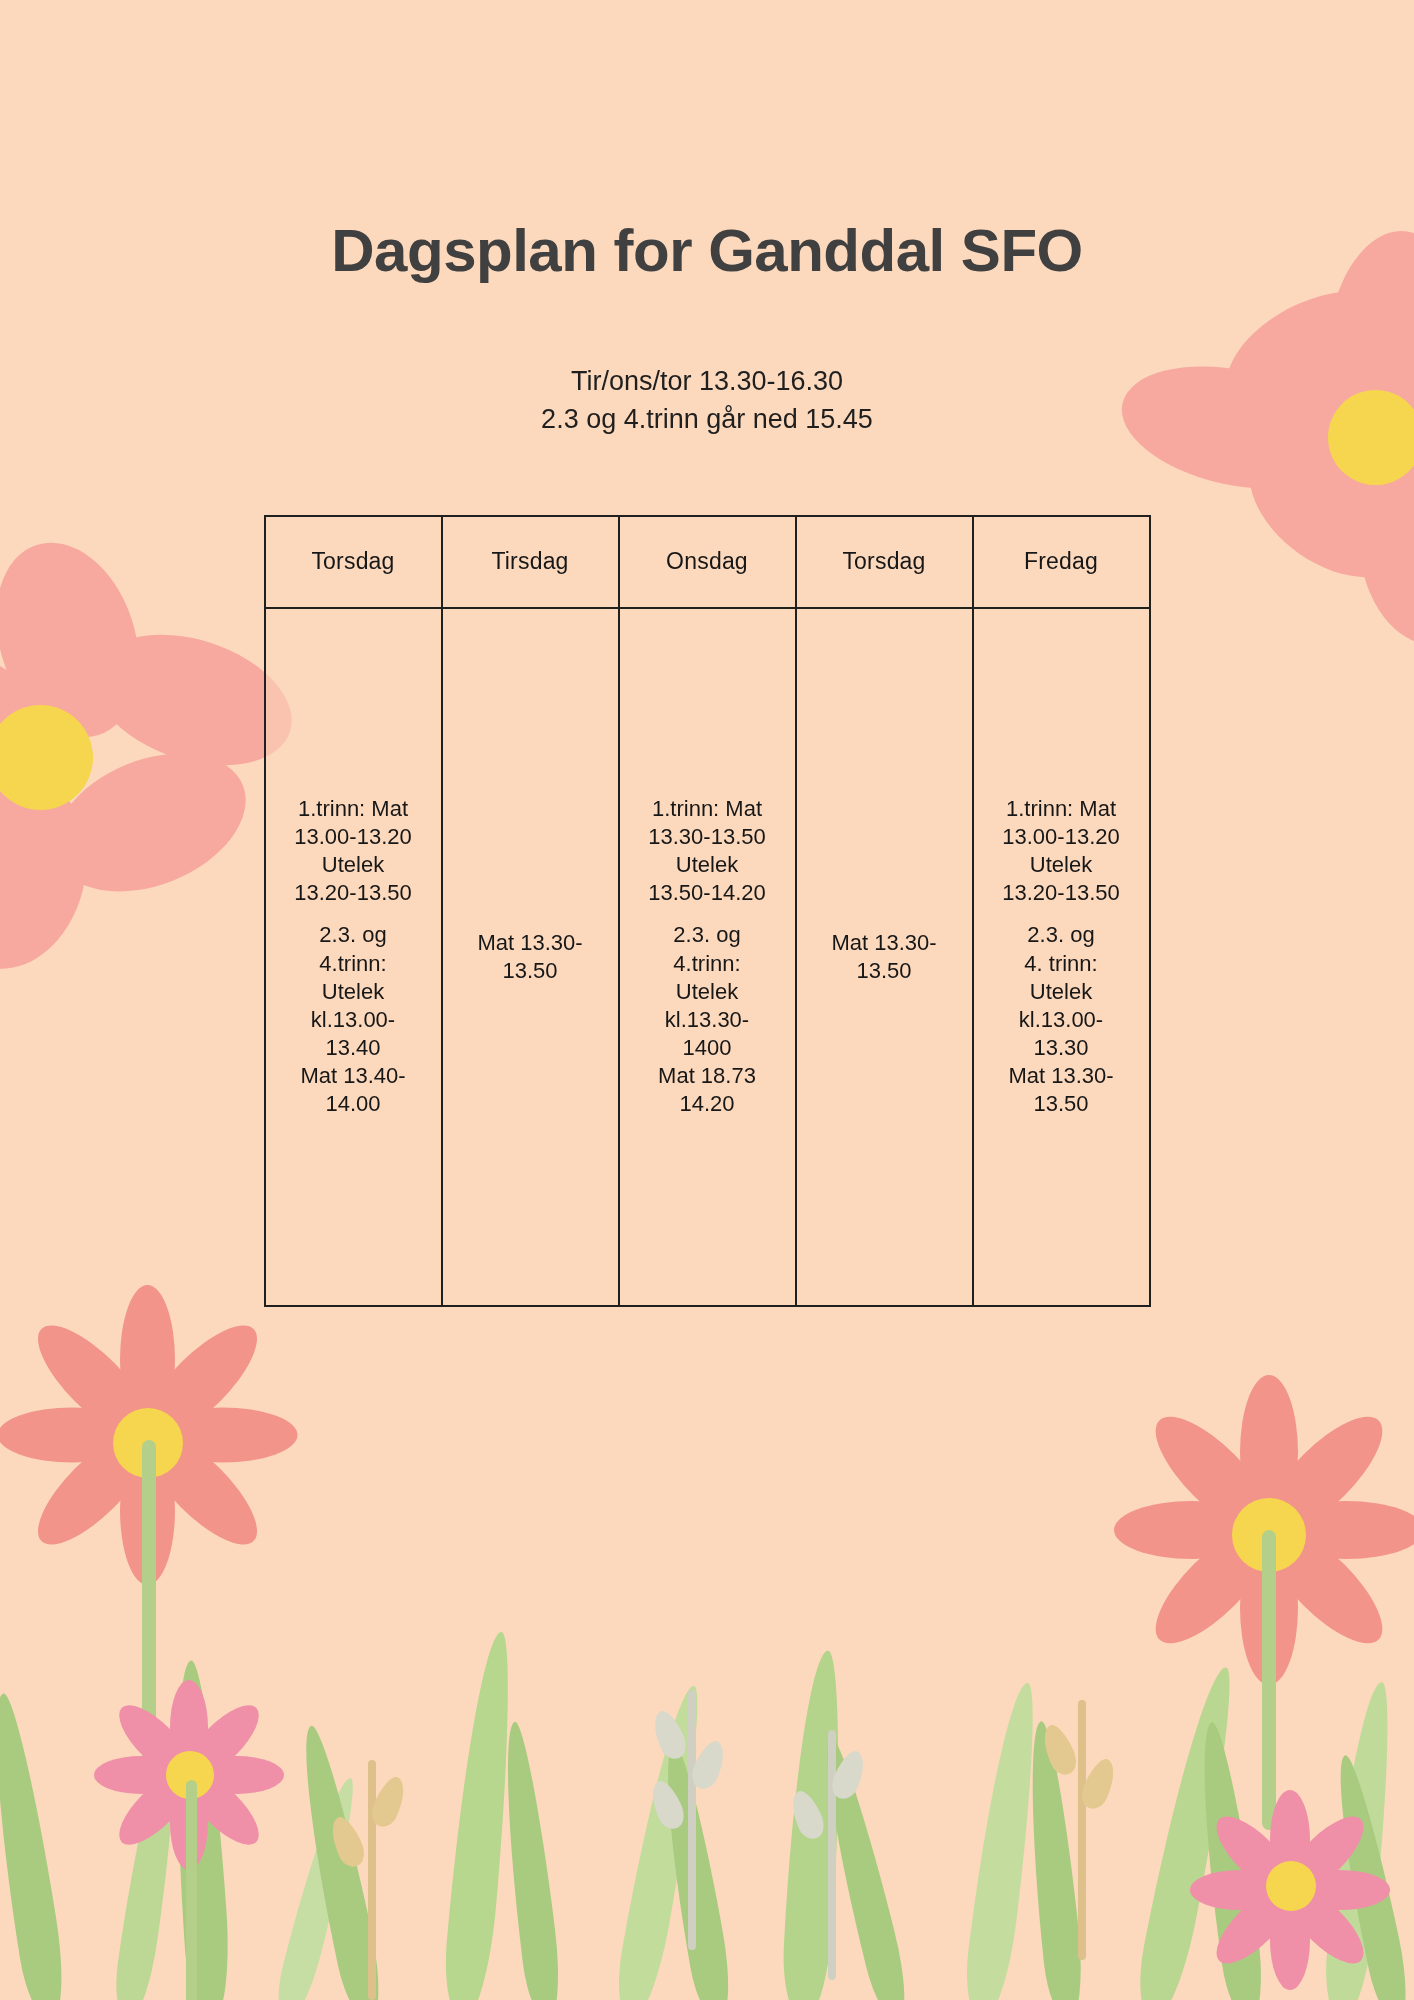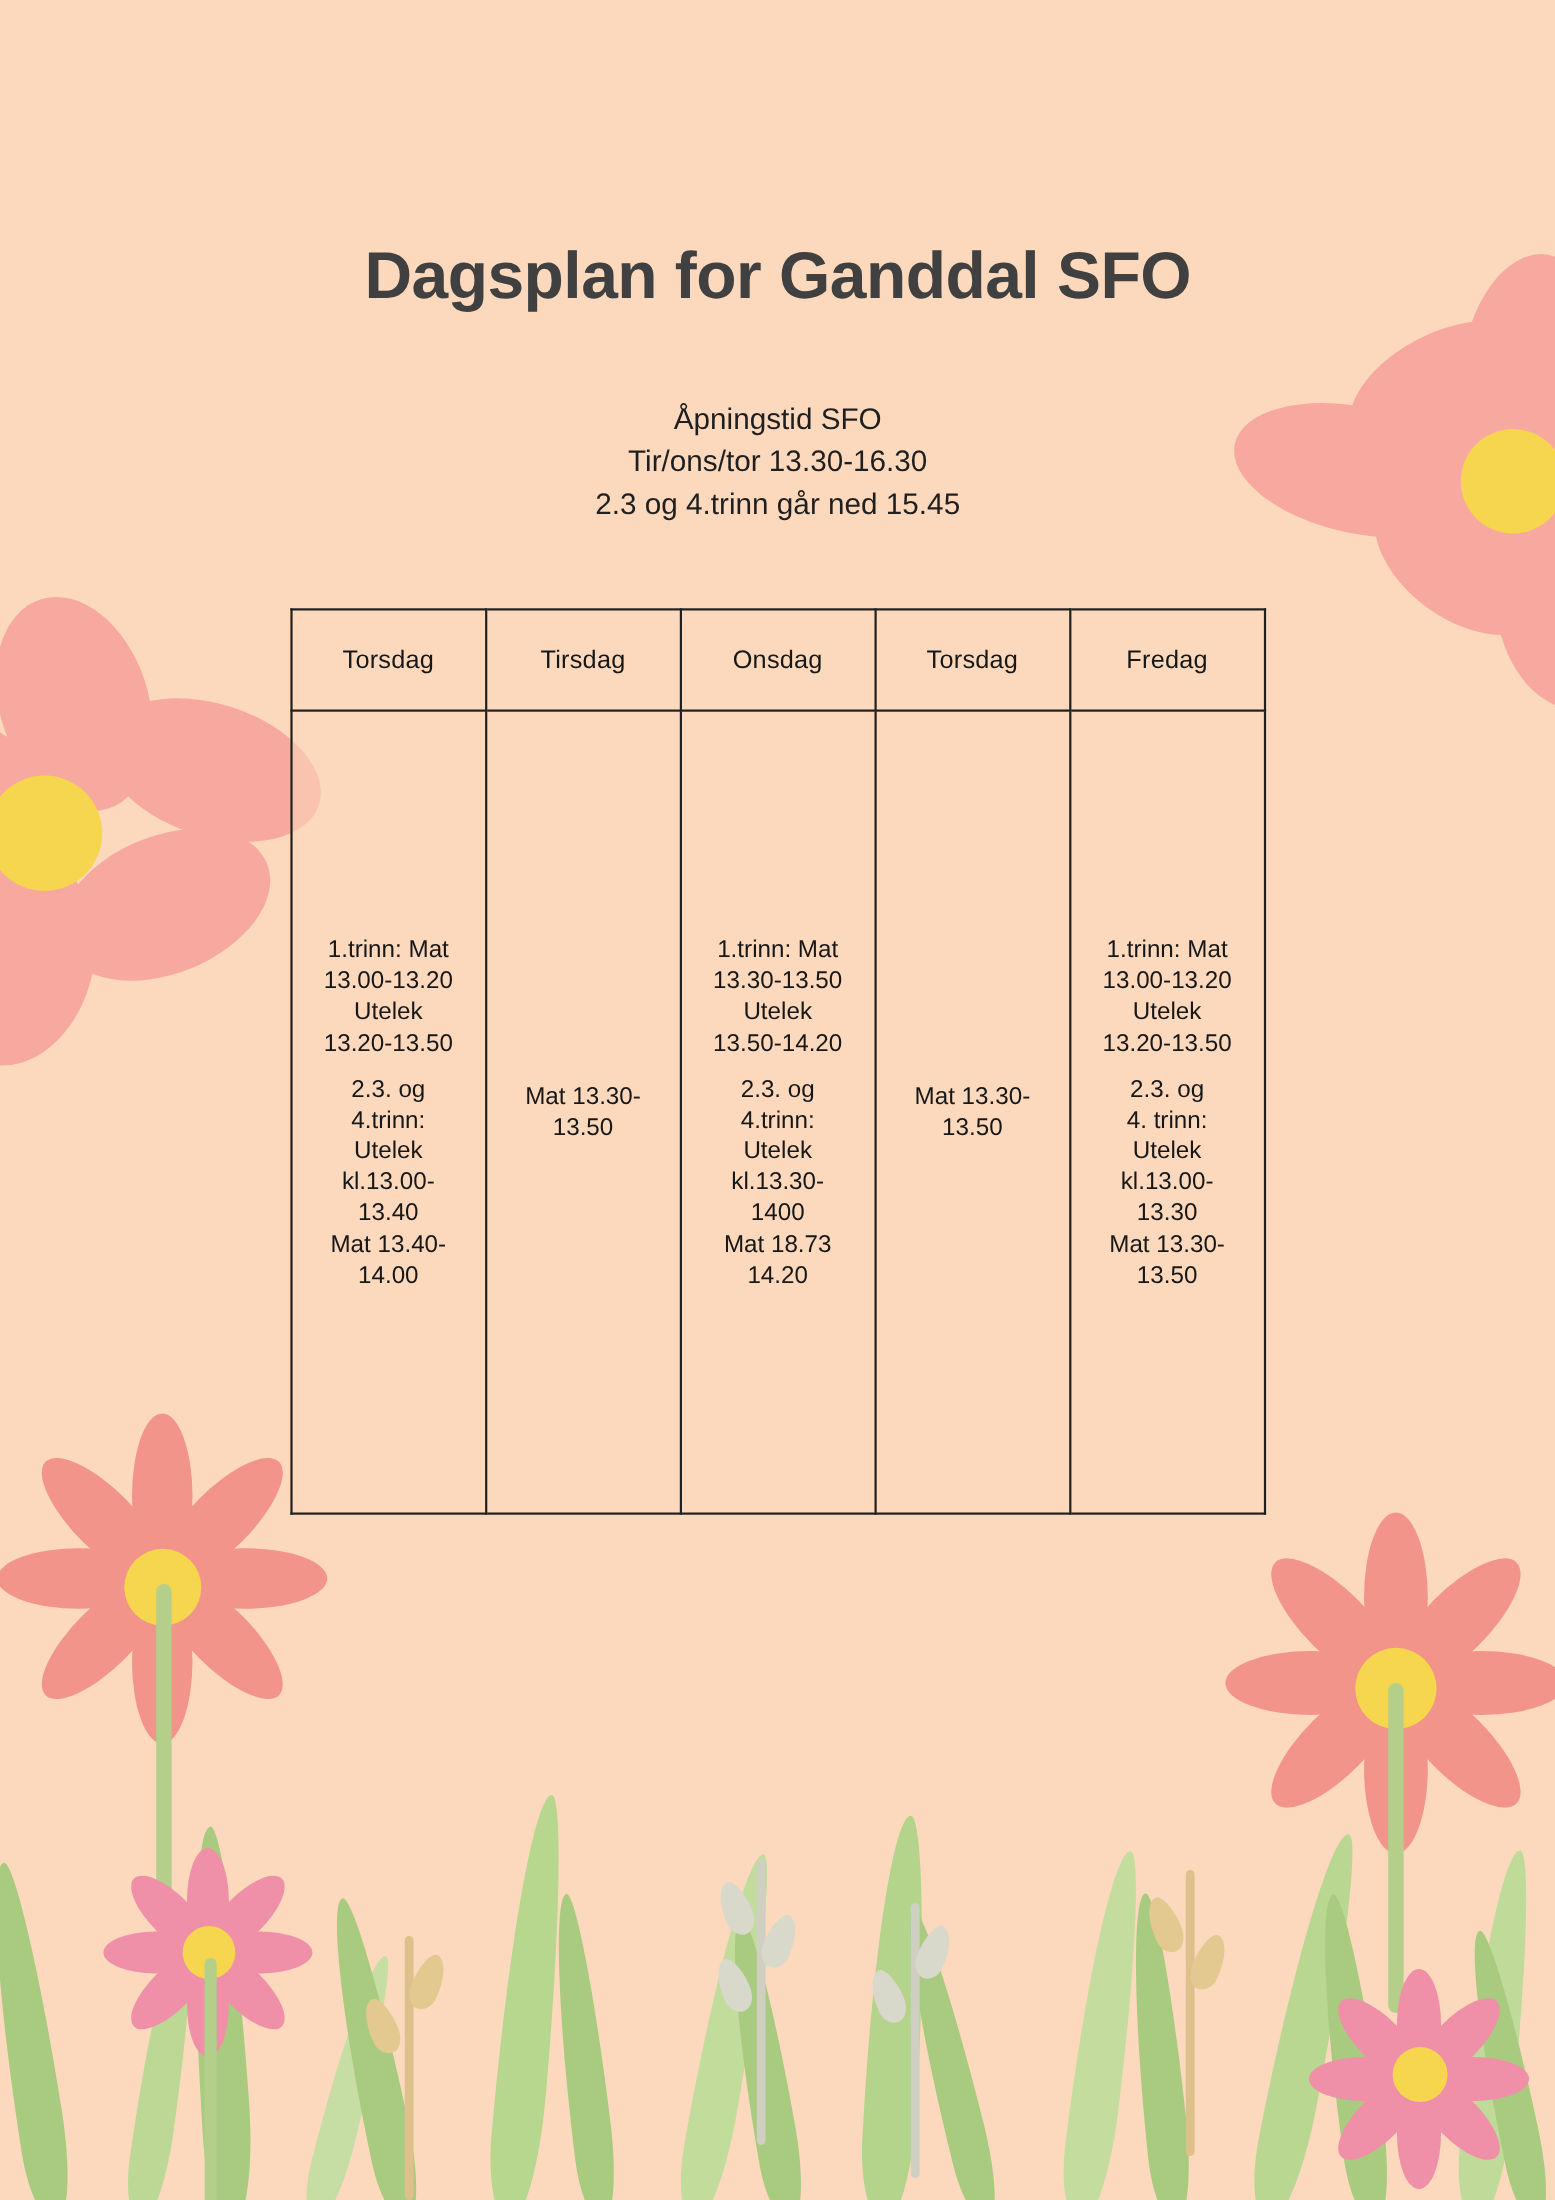--- a/index.html
+++ b/index.html
@@ -72,21 +72,21 @@
   }
   table.schedule th {
     height: 88px;
     font-size: 23px;
     letter-spacing: 0.2px;
   }
   table.schedule td {
     height: 680px;
     font-size: 22px;
     line-height: 1.28;
-    padding: 24px 14px;
+    padding: 8px 14px;
   }
   .cell-lines p {
     margin: 0;
   }
   .cell-lines p.gap {
     margin-top: 14px;
   }
 
   
   .petal {
@@ -240,21 +240,20 @@
       <div class="petal" style="left:46px; top:16px; width:26px; height:52px; background:#e3c890; border-radius:40% 60% 50% 50%/60% 70% 30% 40%; transform:rotate(25deg);"></div>
       <div class="petal" style="left:4px; top:56px; width:26px; height:52px; background:#e3c890; border-radius:60% 40% 50% 50%/70% 60% 40% 30%; transform:rotate(-25deg);"></div>
     </div>
   </div>
 
   <div class="content">
 
     <h1 class="doc-title">Dagsplan for Ganddal SFO</h1>
 
     <div class="opening-block">
-      <div>Åpningstid SFO</div>
       <div>Tir/ons/tor 13.30-16.30</div>
       <div>2.3 og 4.trinn går ned 15.45</div>
     </div>
 
     <div class="table-wrap">
       <table class="schedule">
         <thead>
           <tr>
             <th>Torsdag</th>
             <th>Tirsdag</th>

